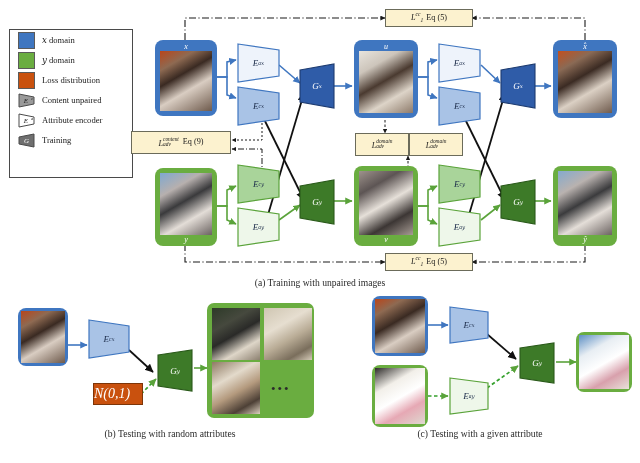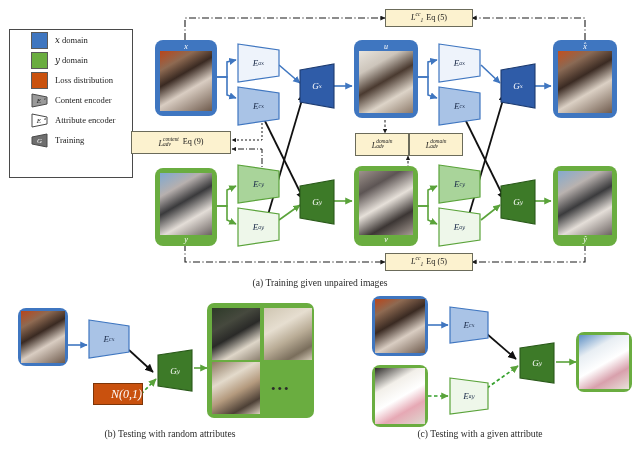--- a/index.html
+++ b/index.html
@@ -1,21 +1,21 @@
 <!DOCTYPE html>
 <html><head>
 <meta charset="utf-8">
 <style>
   html,body{margin:0;padding:0;background:#ffffff;}
   body{width:640px;height:463px;position:relative;overflow:hidden;
        font-family:"Liberation Serif","DejaVu Serif",serif;color:#1a1a1a;}
   .abs{position:absolute;}
   
   #legend{left:9px;top:29px;width:122px;height:147px;border:1.2px solid #4a4a4a;background:#fff;}
-  .leg-row{display:flex;align-items:center;height:20px;margin-left:21px;}
+  .leg-row{display:flex;align-items:center;height:20px;margin-left:8px;}
   .leg-sw{width:15px;height:15px;border:1px solid #5a5a5a;flex:0 0 auto;}
   .leg-tx{margin-left:7px;font-size:8.6px;white-space:nowrap;}
   .leg-trap{width:17px;height:15px;flex:0 0 auto;position:relative;}
   .leg-trap svg{display:block;}
   
   .imgbox{border-radius:8px;box-sizing:border-box;display:flex;flex-direction:column;
           align-items:center;}
   .imgbox.blue{background:#3f76c0;}
   .imgbox.green{background:#6aad40;}
   .ib-lab{font-size:8px;font-style:italic;color:#fff;line-height:9px;height:9px;}
@@ -24,21 +24,21 @@
   .loss{background:#fcf2cf;border:1.1px solid #6b6b5a;display:flex;align-items:center;
         justify-content:center;font-size:8.2px;box-sizing:border-box;text-align:center;
         line-height:1;}
   .loss sub{font-size:5.6px;}
   .loss sup{font-size:5.6px;}
   .lfrac{display:inline-block;text-align:left;line-height:0.92;}
   .lfrac .up{display:block;font-size:5.4px;}
   .lfrac .dn{display:block;font-size:5.4px;}
   
   .prior{background:#c9510e;border:1px solid #7d3508;display:flex;align-items:center;
-         justify-content:flex-end;color:#fff;font-size:12px;font-style:italic;}
+         justify-content:flex-start;color:#fff;font-size:14px;font-style:italic;}
   
   .trap{position:absolute;}
   .trap svg{display:block;overflow:visible;}
   .trap .tlab{position:absolute;left:0;top:0;width:100%;height:100%;
      display:flex;align-items:center;justify-content:center;font-size:9px;font-style:italic;
      pointer-events:none;}
   .tlab sup{font-size:5.5px;}
   .tlab sub{font-size:5.5px;}
   .tlab.w{color:#ffffff;}
   .tlab.d{color:#1c2c4a;}
@@ -68,21 +68,21 @@
     <div class="leg-tx">Loss distribution</div>
   </div>
   <div class="leg-row">
     <div class="leg-trap">
       <svg width="17" height="15" viewBox="0 0 17 15">
         <polygon points="1,1 16,4 16,11 1,14" fill="#9a9a9a" stroke="#4a4a4a" stroke-width="1"></polygon>
         <text x="8" y="10" font-size="7" font-style="italic" fill="#1a1a1a" text-anchor="middle" font-family="Liberation Serif, serif">E</text>
         <text x="13" y="7" font-size="4.5" font-style="italic" fill="#1a1a1a" font-family="Liberation Serif, serif">c</text>
       </svg>
     </div>
-    <div class="leg-tx">Content encoder</div>
+    <div class="leg-tx">Content unpaired</div>
   </div>
   <div class="leg-row">
     <div class="leg-trap">
       <svg width="17" height="15" viewBox="0 0 17 15">
         <polygon points="1,1 16,4 16,11 1,14" fill="#ffffff" stroke="#4a4a4a" stroke-width="1"></polygon>
         <text x="8" y="10" font-size="7" font-style="italic" fill="#1a1a1a" text-anchor="middle" font-family="Liberation Serif, serif">E</text>
         <text x="13" y="7" font-size="4.5" font-style="italic" fill="#1a1a1a" font-family="Liberation Serif, serif">a</text>
       </svg>
     </div>
     <div class="leg-tx">Attribute encoder</div>
@@ -352,21 +352,21 @@
 </div>
 
 <div class="abs loss" style="left:385px;top:253px;width:88px;height:18px;">
   <span style="font-style:italic;">
     <span>L</span><sup>cc</sup><sub>1</sub>
   </span>
   <span style="width:3px"></span>
   <span>Eq (5)</span>
 </div>
 
-<div class="abs cap" style="left:0;top:277px;width:640px;">(a) Training given unpaired images</div>
+<div class="abs cap" style="left:0;top:277px;width:640px;">(a) Training with unpaired images</div>
 
 <div class="abs imgbox blue" style="left:18px;top:308px;width:50px;height:58px;padding:3px;">
   <div class="ib-pic" style="width:100%;background:linear-gradient(150deg,#b8461b 0%,#8e6a52 22%,#3a2a22 42%,#d9cdc2 64%,#6e5a4c 100%);"></div>
 </div>
 
 <div class="trap" style="left:87px;top:318px;width:44px;height:42px;">
   <svg width="44" height="42">
       <polygon points="2,2 42,8 42,34 2,40" fill="#a9c3e6" stroke="#3f76c0" stroke-width="1.2"></polygon>
     </svg>
   <div class="tlab d">

